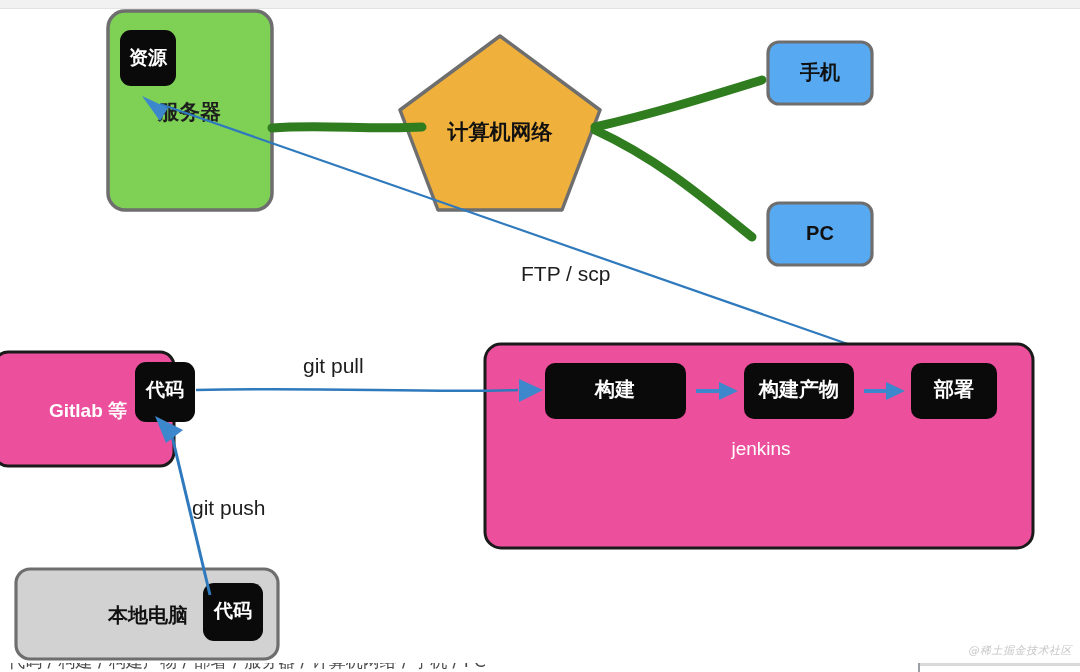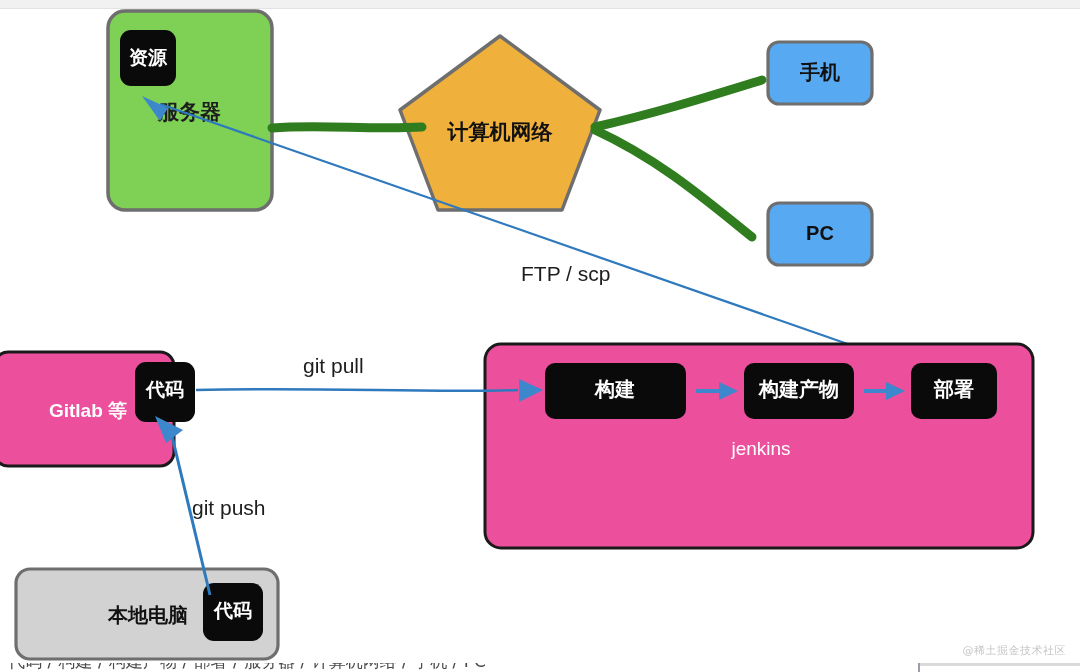--- a/index.html
+++ b/index.html
@@ -41,26 +41,27 @@
     text-anchor: middle;
   }
   .edge-label {
     font-family: "Liberation Sans", "DejaVu Sans", sans-serif;
     font-size: 21px;
     fill: #1d1d1d;
     dominant-baseline: middle;
   }
   .watermark {
     position: absolute;
-    right: 14px;
+    right: 8px;
     bottom: 14px;
     font-size: 11px;
     color: #c8c8c8;
     font-family: "DejaVu Sans", sans-serif;
     letter-spacing: 0.5px;
+    font-style: italic;
   }
   .bottom-clip {
     position: absolute;
     left: 0;
     bottom: 0;
     width: 1080px;
     height: 9px;
     overflow: hidden;
     background: #ffffff;
   }

